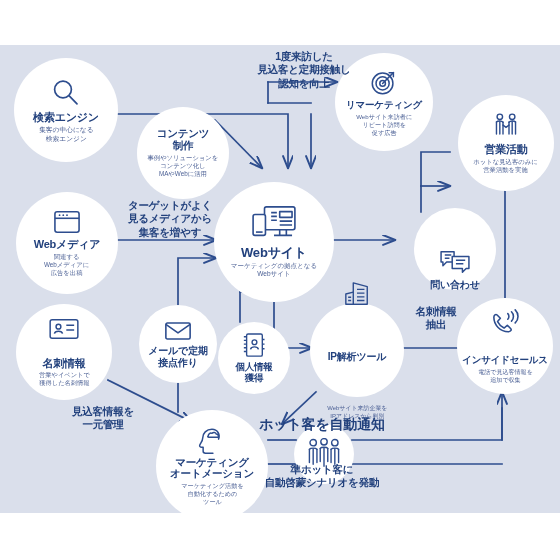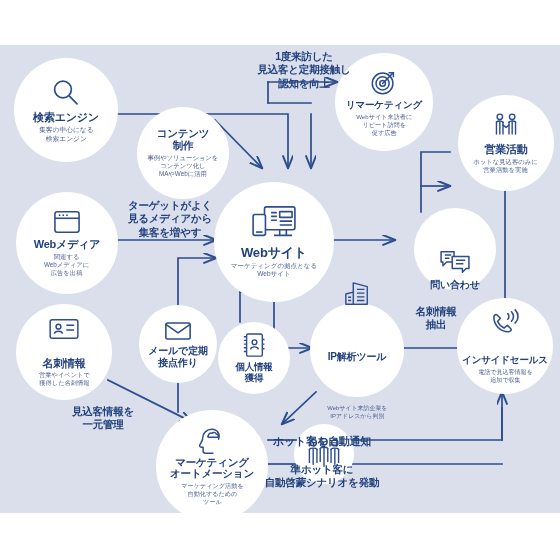--- a/index.html
+++ b/index.html
@@ -297,18 +297,18 @@
   <div class="lbl" style="left:116px;top:199px;width:108px;font-size:10.5px;">ターゲットがよく
 見るメディアから
 集客を増やす</div>
 
   <div class="lbl" style="left:401px;top:305px;width:70px;font-size:10.5px;">名刺情報
 抽出</div>
 
   <div class="lbl" style="left:48px;top:405px;width:110px;font-size:10.5px;">見込客情報を
 一元管理</div>
 
-  <div class="lbl" style="left:258px;top:434px;width:128px;font-size:11px;">ホット客を自動通知</div>
+  <div class="lbl" style="left:258px;top:416px;width:128px;font-size:14px;">ホット客を自動通知</div>
 
   <div class="lbl" style="left:243px;top:463px;width:158px;font-size:10.5px;">準ホット客に
 自動啓蒙シナリオを発動</div>
 
 </div>
 
 </body></html>

